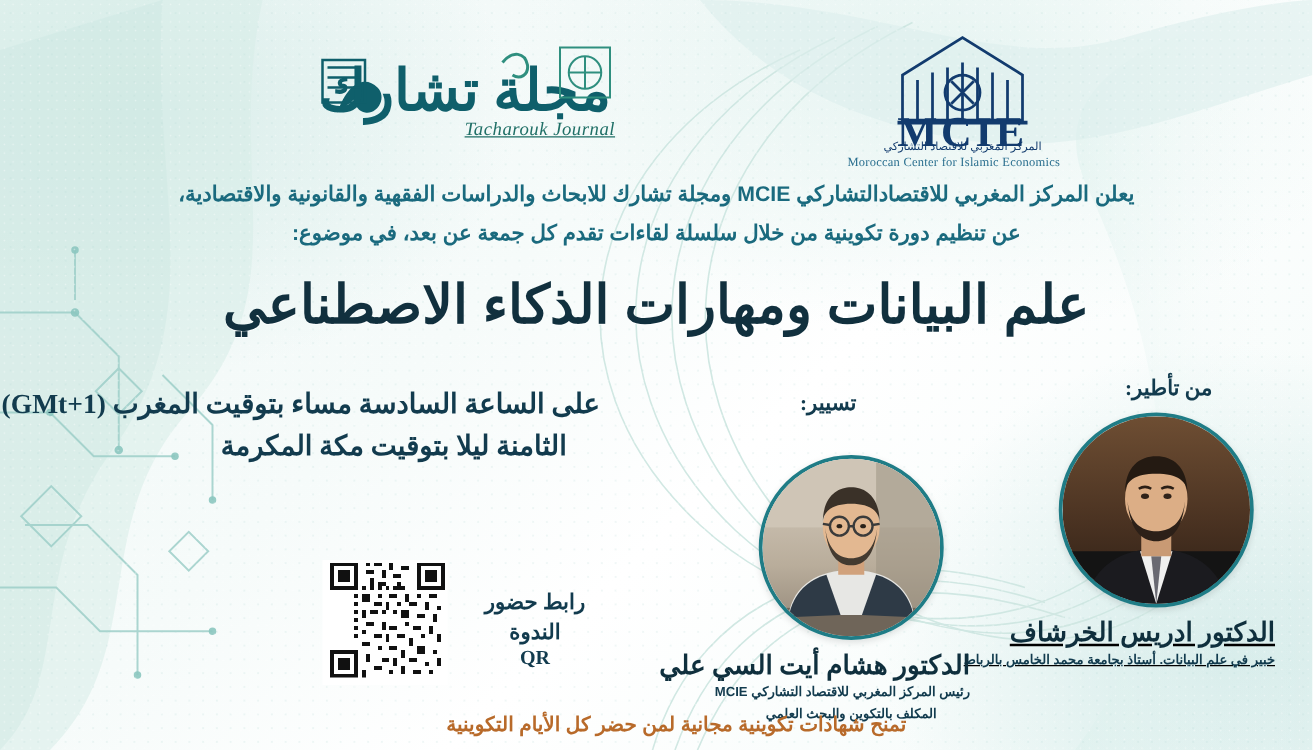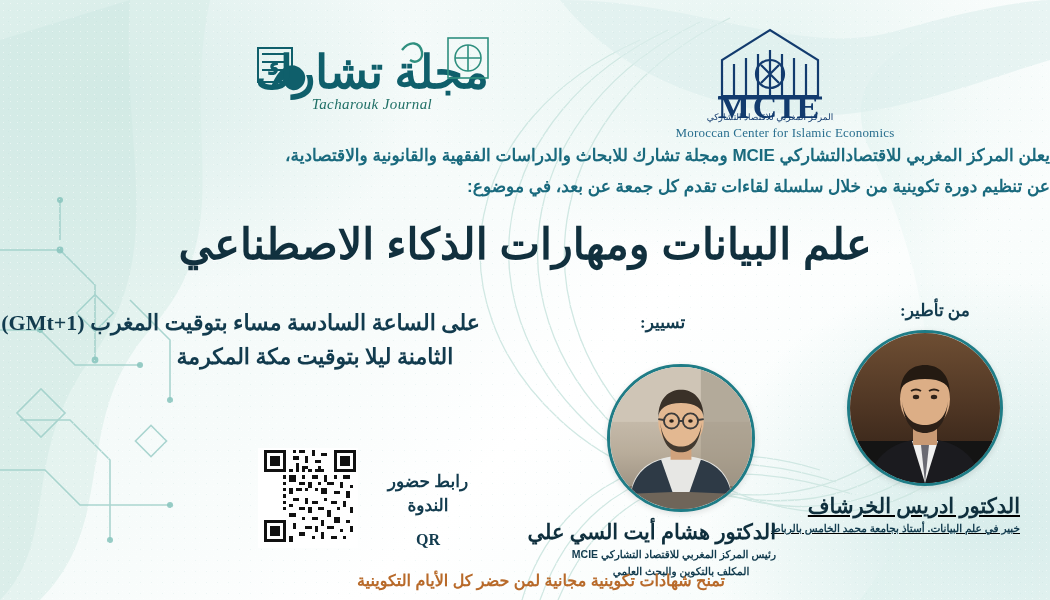--- a/index.html
+++ b/index.html
@@ -55,26 +55,26 @@
     left: 252px;
     top: 30px;
     width: 240px;
     height: 92px;
   }
   .tach-sub {
     position: absolute;
     left: 252px;
     top: 96px;
     width: 240px;
-    text-align: center;
     font-family: "Liberation Serif", serif;
     font-size: 15px;
     font-style: italic;
     color: #1f6f66;
     letter-spacing: 0.4px;
+    text-decoration: underline;
   }
   .mcie-word {
     position: absolute;
     left: 655px;
     top: 88px;
     width: 230px;
     text-align: center;
     font-family: "Liberation Serif", serif;
     font-weight: bold;
     font-size: 34px;
@@ -86,36 +86,37 @@
     left: 655px;
     top: 112px;
     width: 230px;
     text-align: center;
     font-size: 9px;
     color: #123b6e;
     direction: rtl;
   }
   .mcie-en {
     position: absolute;
-    left: 670px;
+    left: 648px;
     top: 125px;
     width: 230px;
     text-align: center;
     font-family: "Liberation Serif", serif;
-    font-size: 13px;
+    font-size: 10px;
     color: #2a6f8f;
     letter-spacing: 0.2px;
   }
 
   
   .intro {
     position: absolute;
     left: 0;
     right: 0;
     top: 140px;
+    text-align: center;
     direction: rtl;
   }
   .intro-line {
     font-size: 17px;
     font-weight: bold;
     color: #1a6a7e;
     line-height: 1.85;
     letter-spacing: 0;
   }
   .title-main {
@@ -173,21 +174,20 @@
   .qr-label .l1 {
     font-family: "Liberation Serif", serif;
     font-size: 17px;
     font-weight: bold;
     line-height: 1.4;
   }
   .qr-label .l2 {
     font-family: "Liberation Serif", serif;
     font-size: 16px;
     font-weight: bold;
-    margin-top: 13px;
   }
 
   
   .speaker {
     position: absolute;
     width: 190px;
     text-align: center;
     direction: rtl;
   }
   .sp-a { left: 830px; top: 330px; text-decoration: underline; }   

